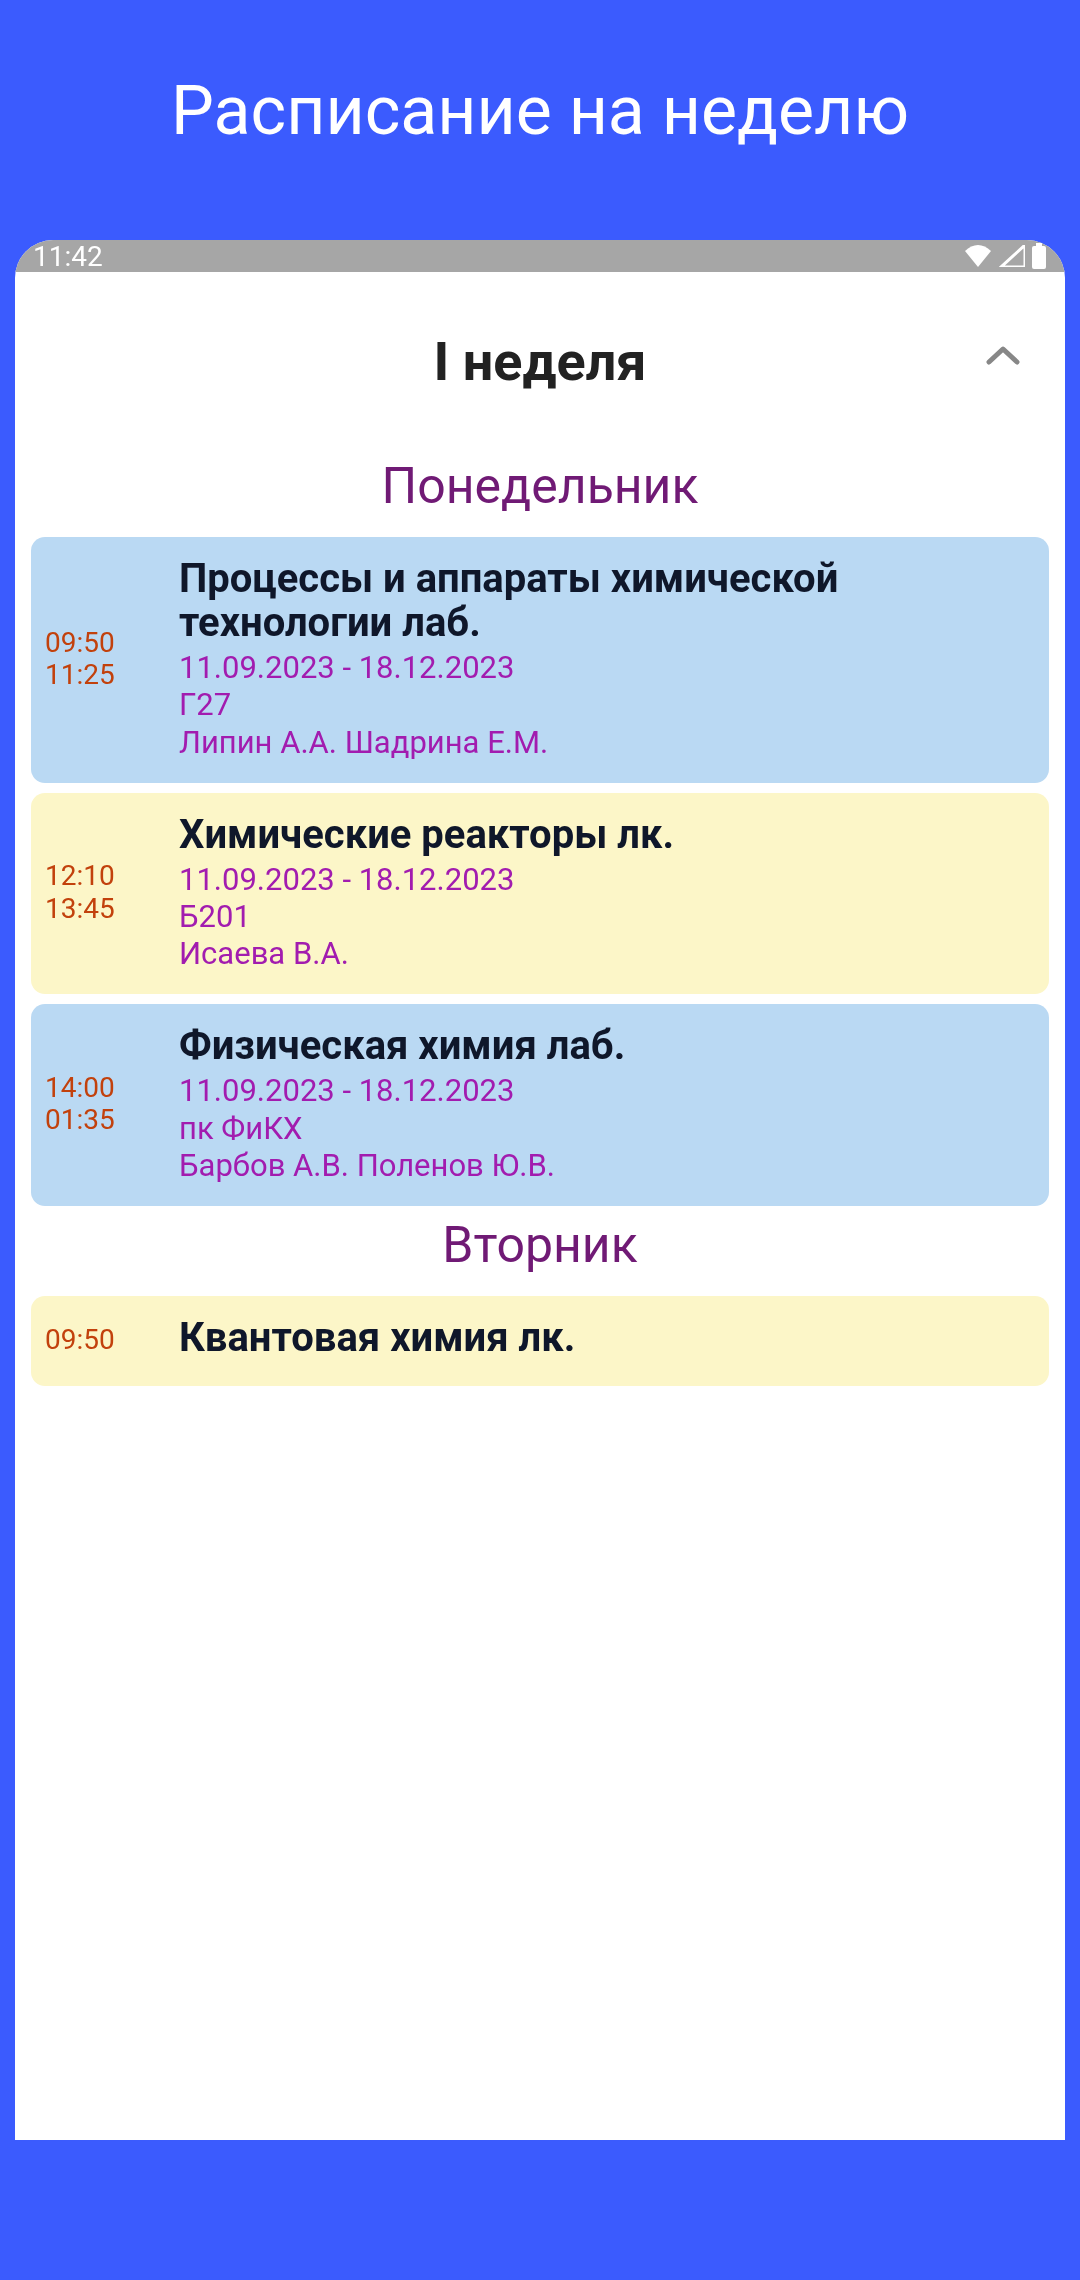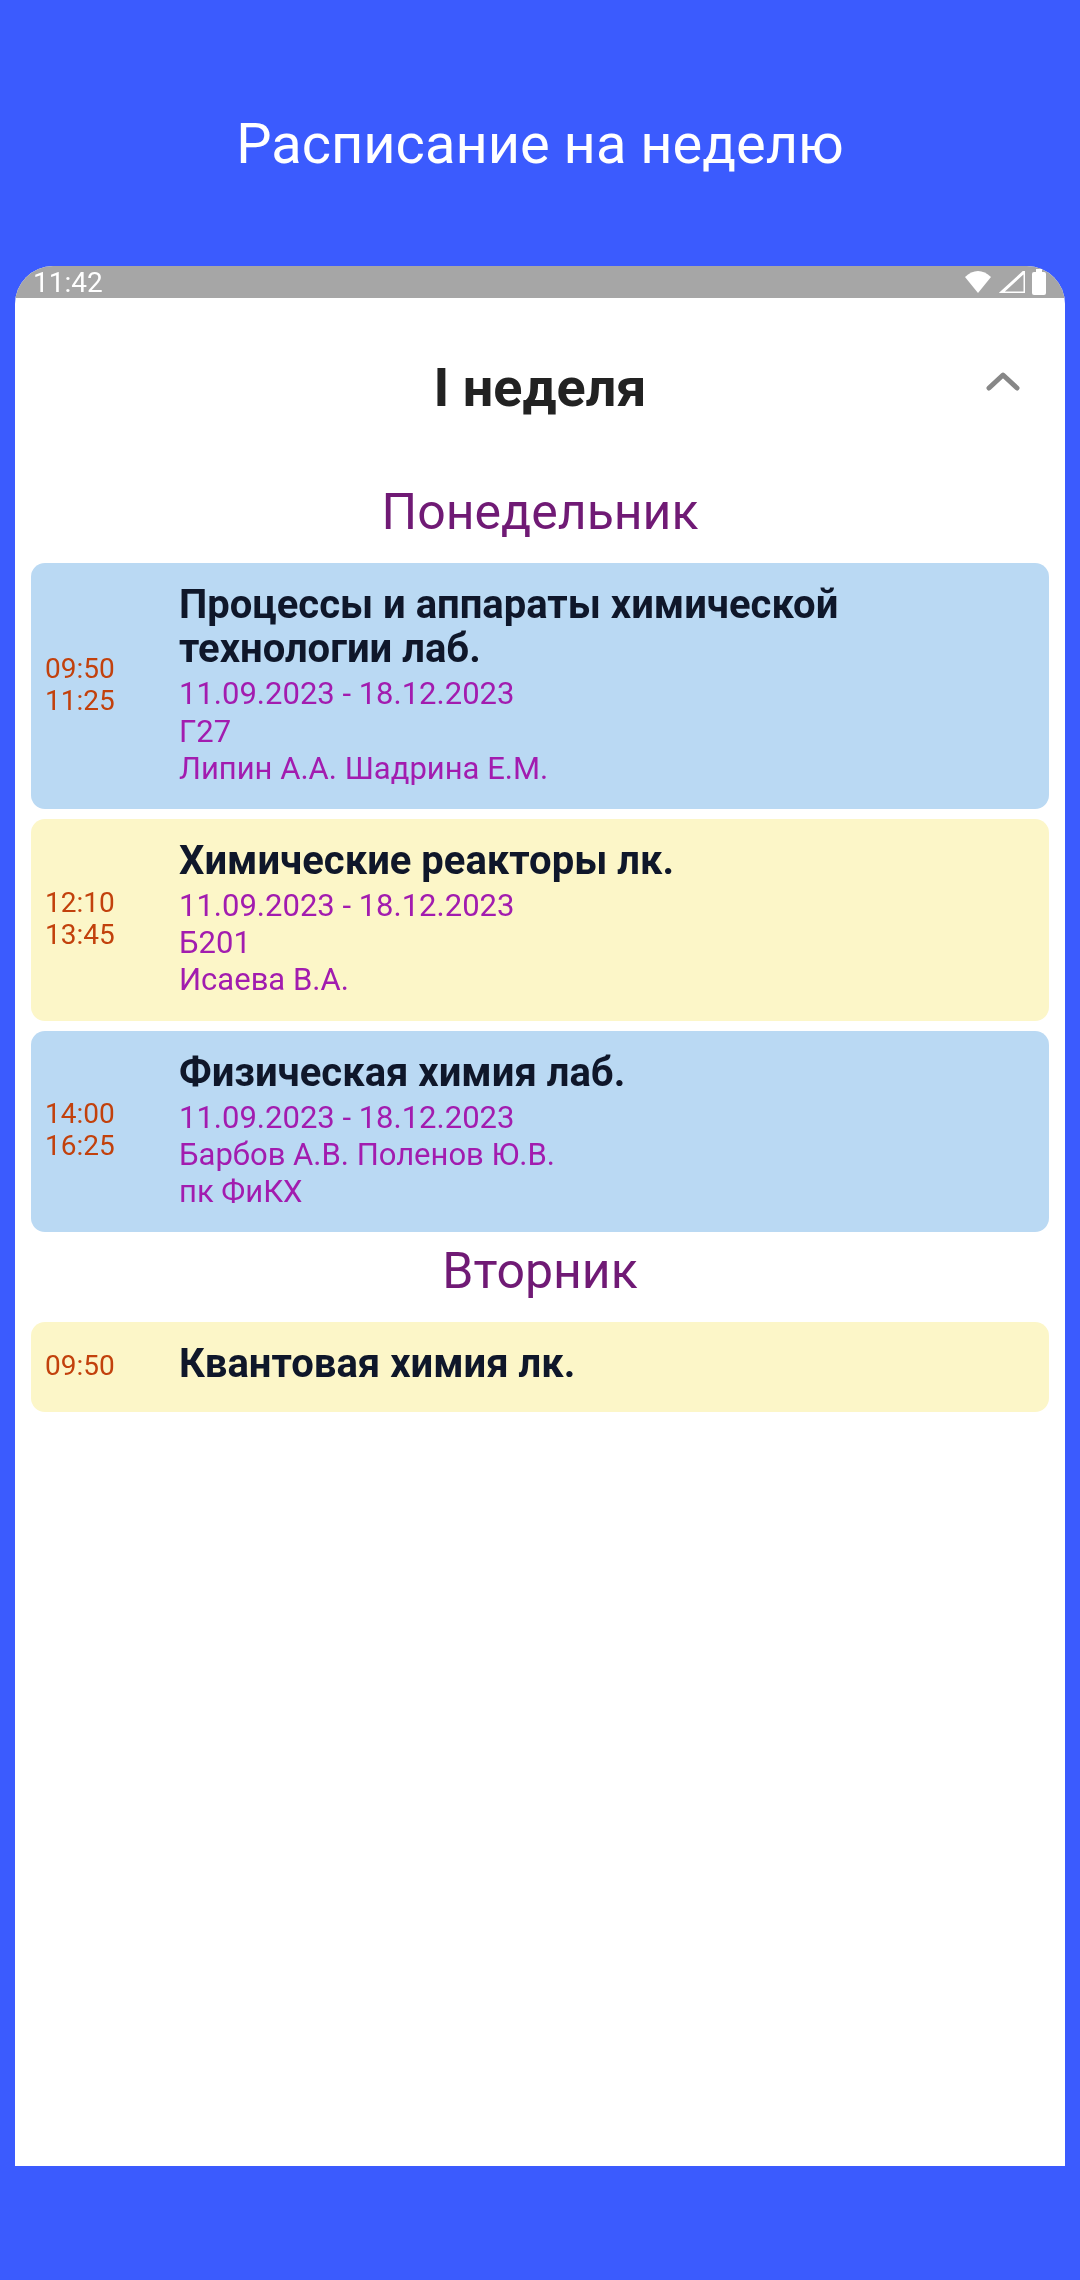--- a/index.html
+++ b/index.html
@@ -6,23 +6,23 @@
     body {
       width: 1080px;
       height: 2280px;
       background: #3b5bfe;
       font-family: Roboto, Arial, sans-serif;
       overflow: hidden;
     }
     .page-title {
       text-align: center;
       color: #ffffff;
-      font-size: 56px;
+      font-size: 68px;
       font-weight: 400;
-      padding: 112px 40px 90px 40px;
+      padding: 72px 40px 90px 40px;
       line-height: 1.15;
     }
     .phone-frame {
       margin: 0 15px;
       background: #ffffff;
       border-radius: 38px 38px 0 0;
       overflow: hidden;
       height: 1900px;
     }
     .status-bar {
@@ -157,27 +157,27 @@
           <div class="lesson-title">Химические реакторы лк.</div>
           <div class="lesson-meta">11.09.2023 - 18.12.2023</div>
           <div class="lesson-meta">Б201</div>
           <div class="lesson-meta">Исаева В.А.</div>
         </div>
       </div>
 
       <div class="lesson-card blue">
         <div class="time-col">
           <div>14:00</div>
-          <div>16:25</div>
+          <div>01:35</div>
         </div>
         <div class="info-col">
           <div class="lesson-title">Физическая химия лаб.</div>
           <div class="lesson-meta">11.09.2023 - 18.12.2023</div>
+          <div class="lesson-meta">пк ФиКХ</div>
           <div class="lesson-meta">Барбов А.В. Поленов Ю.В.</div>
-          <div class="lesson-meta">пк ФиКХ</div>
         </div>
       </div>
 
       <div class="day-header">Вторник</div>
 
       <div class="lesson-card yellow">
         <div class="time-col">
           <div>09:50</div>
           <div></div>
         </div>

